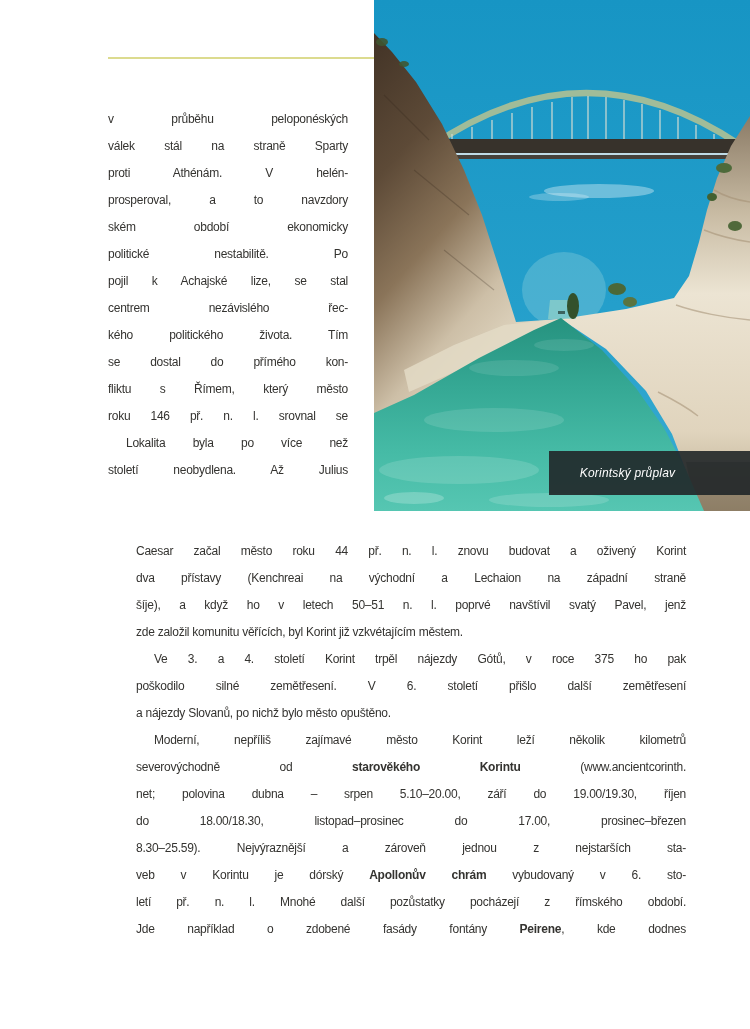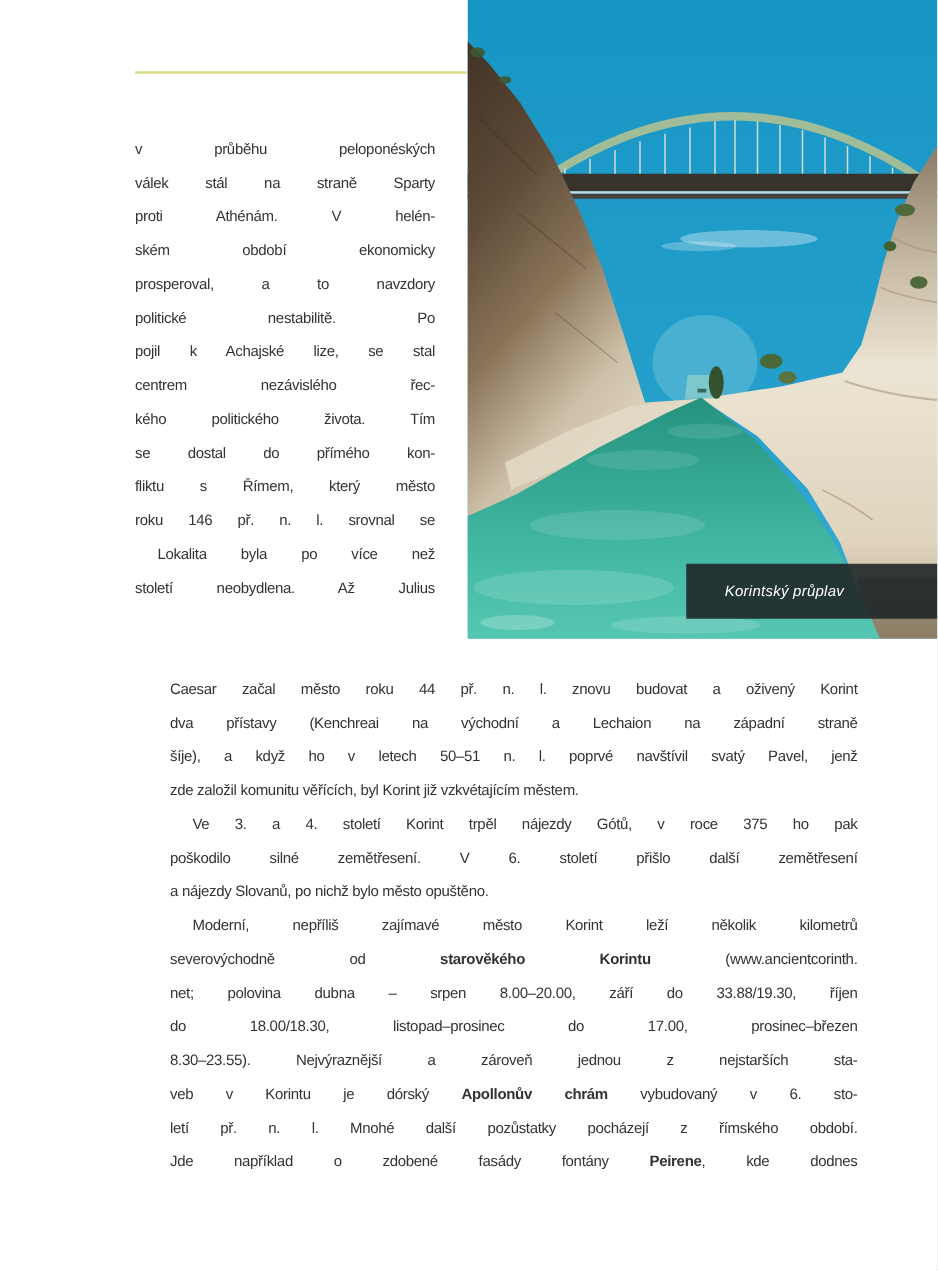--- a/index.html
+++ b/index.html
@@ -152,43 +152,43 @@
     </svg>
     <figcaption>
       <span>Korintský průplav</span>
     </figcaption>
   </figure>
 
   <div class="col col-narrow">
       <div class="tl"><span>v průběhu peloponéských</span></div>
       <div class="tl"><span>válek stál na straně Sparty</span></div>
       <div class="tl"><span>proti Athénám. V helén-</span></div>
+      <div class="tl"><span>prosperoval, a to navzdory</span></div>
       <div class="tl"><span>ském období ekonomicky</span></div>
-      <div class="tl"><span>prosperoval, a to navzdory</span></div>
       <div class="tl"><span>politické nestabilitě. Po</span></div>
       <div class="tl"><span>pojil k Achajské lize, se stal</span></div>
       <div class="tl"><span>centrem nezávislého řec-</span></div>
       <div class="tl"><span>kého politického života. Tím</span></div>
       <div class="tl"><span>se dostal do přímého kon-</span></div>
       <div class="tl"><span>fliktu s Římem, který město</span></div>
       <div class="tl"><span>roku 146 př. n. l. srovnal se</span></div>
       <div class="tl ind"><span>Lokalita byla po více než</span></div>
       <div class="tl"><span>století neobydlena. Až Julius</span></div>
     </div>
   <div class="col col-wide">
       <div class="tl"><span>Caesar začal město roku 44 př. n. l. znovu budovat a oživený Korint</span></div>
       <div class="tl"><span>dva přístavy (Kenchreai na východní a Lechaion na západní straně</span></div>
       <div class="tl"><span>šíje), a když ho v letech 50–51 n. l. poprvé navštívil svatý Pavel, jenž</span></div>
       <div class="tl nj"><span>zde založil komunitu věřících, byl Korint již vzkvétajícím městem.</span></div>
       <div class="tl ind"><span>Ve 3. a 4. století Korint trpěl nájezdy Gótů, v roce 375 ho pak</span></div>
       <div class="tl"><span>poškodilo silné zemětřesení. V 6. století přišlo další zemětřesení</span></div>
       <div class="tl nj"><span>a nájezdy Slovanů, po nichž bylo město opuštěno.</span></div>
       <div class="tl ind"><span>Moderní, nepříliš zajímavé město Korint leží několik kilometrů</span></div>
       <div class="tl"><span>severovýchodně od </span><b>starověkého Korintu</b><span> (www.ancientcorinth.</span></div>
-      <div class="tl"><span>net; polovina dubna – srpen 8.00–20.00, září do 33.88/19.30, říjen</span></div>
+      <div class="tl"><span>net; polovina dubna – srpen 5.10–20.00, září do 19.00/19.30, říjen</span></div>
       <div class="tl"><span>do 18.00/18.30, listopad–prosinec do 17.00, prosinec–březen</span></div>
-      <div class="tl"><span>8.30–23.55). Nejvýraznější a zároveň jednou z nejstarších sta-</span></div>
+      <div class="tl"><span>8.30–25.59). Nejvýraznější a zároveň jednou z nejstarších sta-</span></div>
       <div class="tl"><span>veb v Korintu je dórský </span><b>Apollonův chrám</b><span> vybudovaný v 6. sto-</span></div>
       <div class="tl"><span>letí př. n. l. Mnohé další pozůstatky pocházejí z římského období.</span></div>
       <div class="tl"><span>Jde například o zdobené fasády fontány </span><b>Peirene</b><span>, kde dodnes</span></div>
     </div>
 
 </div>
 
 </body></html>

